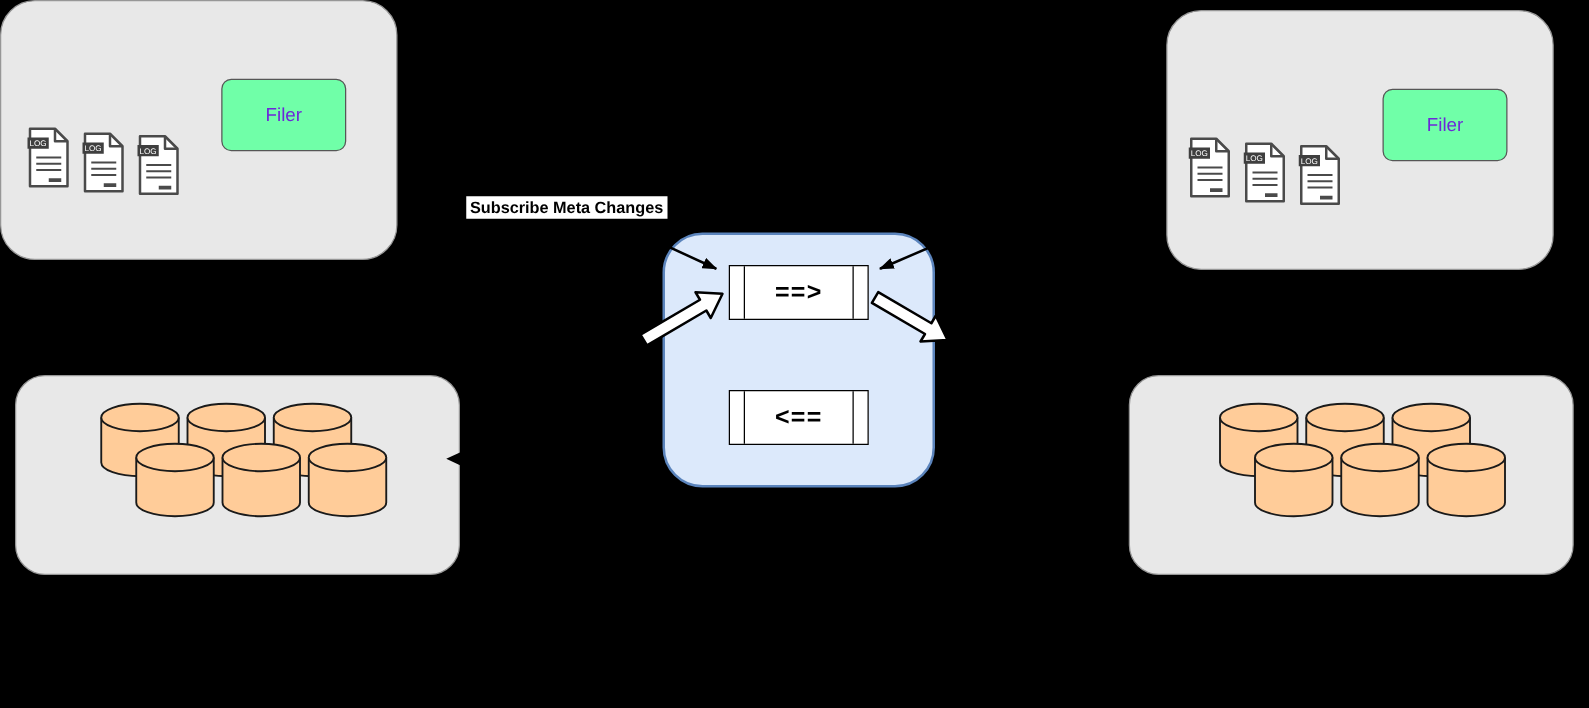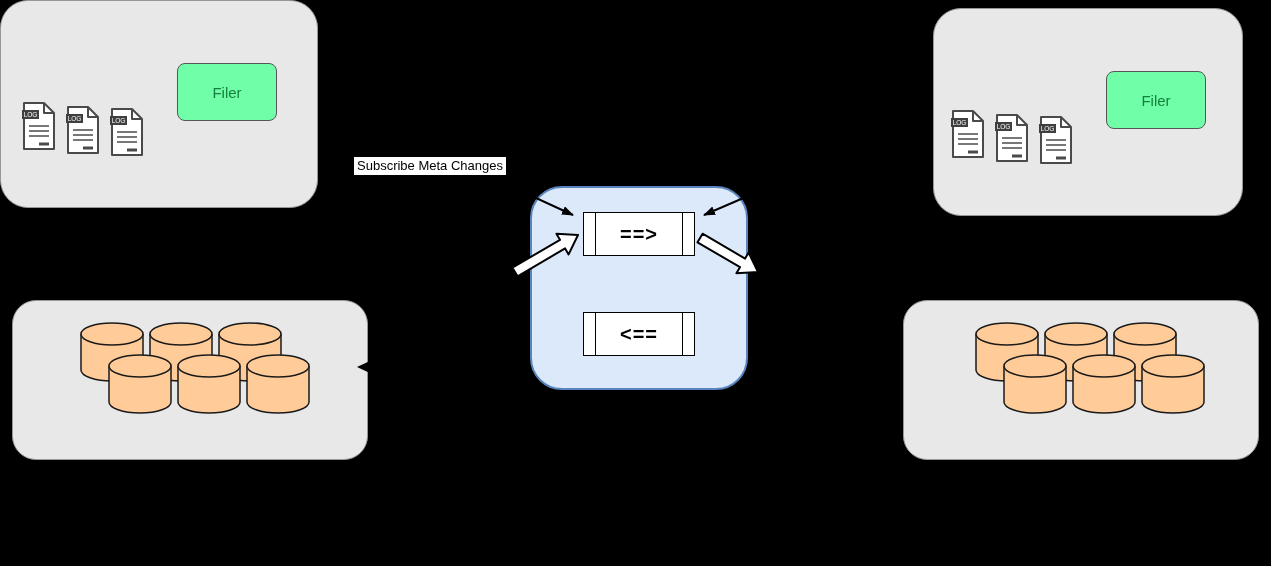--- a/index.html
+++ b/index.html
@@ -13,21 +13,21 @@
   }
   .panel.volume{border-radius:24px;}
   .queue-panel{
     position:absolute;background:#dce9fb;border:2px solid #5b84bc;
     border-radius:32px;box-sizing:border-box;
   }
   .filer-box{
     position:absolute;width:100px;height:58px;background:#70ffa8;
     border:1px solid #565656;border-radius:8px;box-sizing:border-box;
     display:flex;align-items:center;justify-content:center;
-    font-size:15px;color:#15803d;
+    font-size:15px;color:#6d28d9;
   }
   .queue-box{
     position:absolute;width:112px;height:44px;background:#ffffff;
     border:1.5px solid #000;box-sizing:border-box;
     display:flex;align-items:center;justify-content:center;
     font-weight:bold;font-size:20px;color:#000;letter-spacing:1px;
   }
   .cap{position:absolute;top:0;bottom:0;width:11px;}
   .cap.left{left:0;border-right:1.5px solid #000;}
   .cap.right{right:0;border-left:1.5px solid #000;}
@@ -192,21 +192,21 @@
       <span>==&gt;</span>
       <div class="cap right"></div>
     </div>
     <div class="queue-box" style="left:51px;top:124px;">
       <div class="cap left"></div>
       <span>&lt;==</span>
       <div class="cap right"></div>
     </div>
   </div>
 
-  <div class="subscribe-label" style="left:354px;top:157px;">Subscribe Meta Changes</div>
+  <div class="subscribe-label" style="left:373px;top:157px;font-weight:bold;">Subscribe Meta Changes</div>
 
   <svg class="arrows" width="1271" height="566" viewBox="0 0 1271 566">
     <defs>
       <marker id="ah" markerWidth="12" markerHeight="9" refX="11" refY="4.5" orient="auto" markerUnits="userSpaceOnUse">
         <path d="M0 0 L12 4.5 L0 9 Z" fill="#000"></path>
       </marker>
     </defs>
     <line x1="497" y1="180" x2="573" y2="215" stroke="#000" stroke-width="2" marker-end="url(#ah)"></line>
     <line x1="790" y1="178" x2="704" y2="215" stroke="#000" stroke-width="2" marker-end="url(#ah)"></line>
     <polygon points="517.6,276.3 565.1,248.4 568.6,254.4 578,235 556.4,233.8 560,239.8 512.4,267.7" fill="#fff" stroke="#000" stroke-width="2" stroke-linejoin="round"></polygon>

